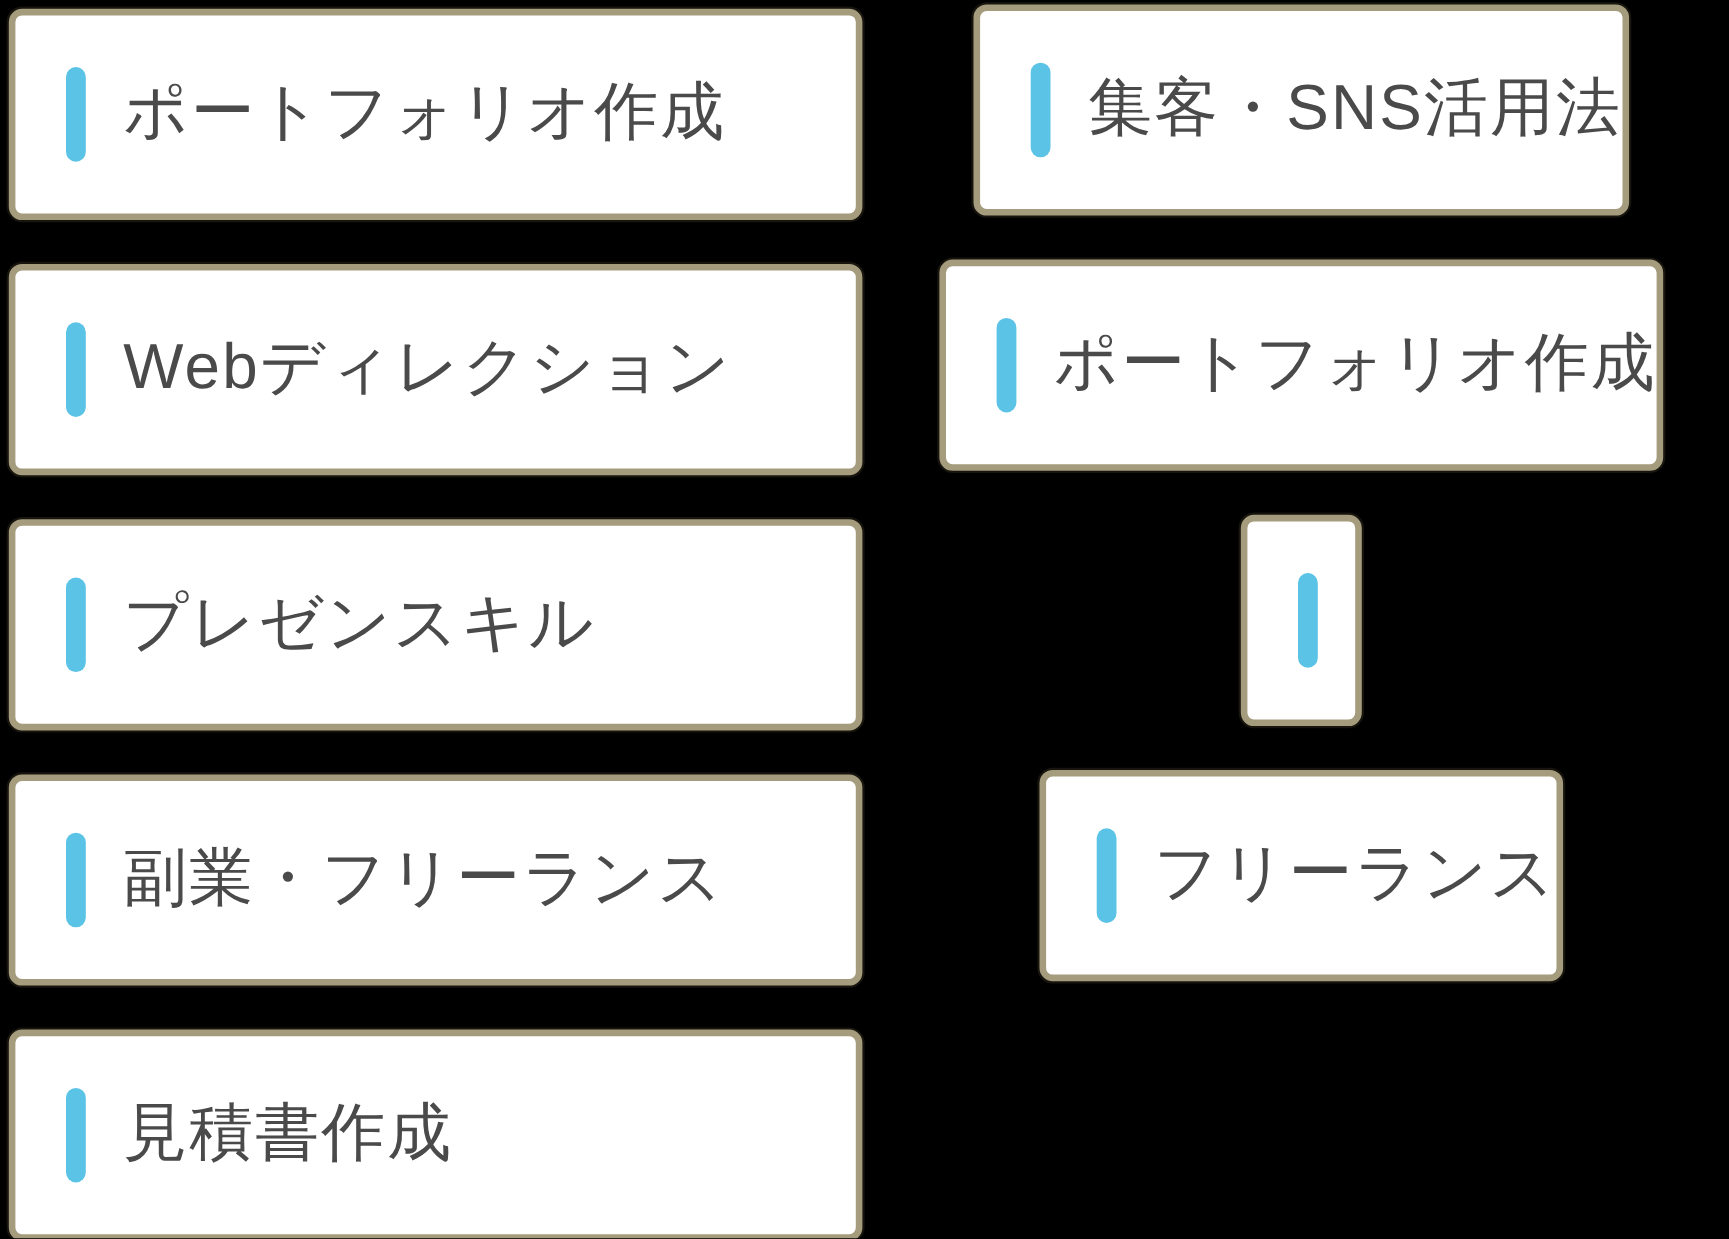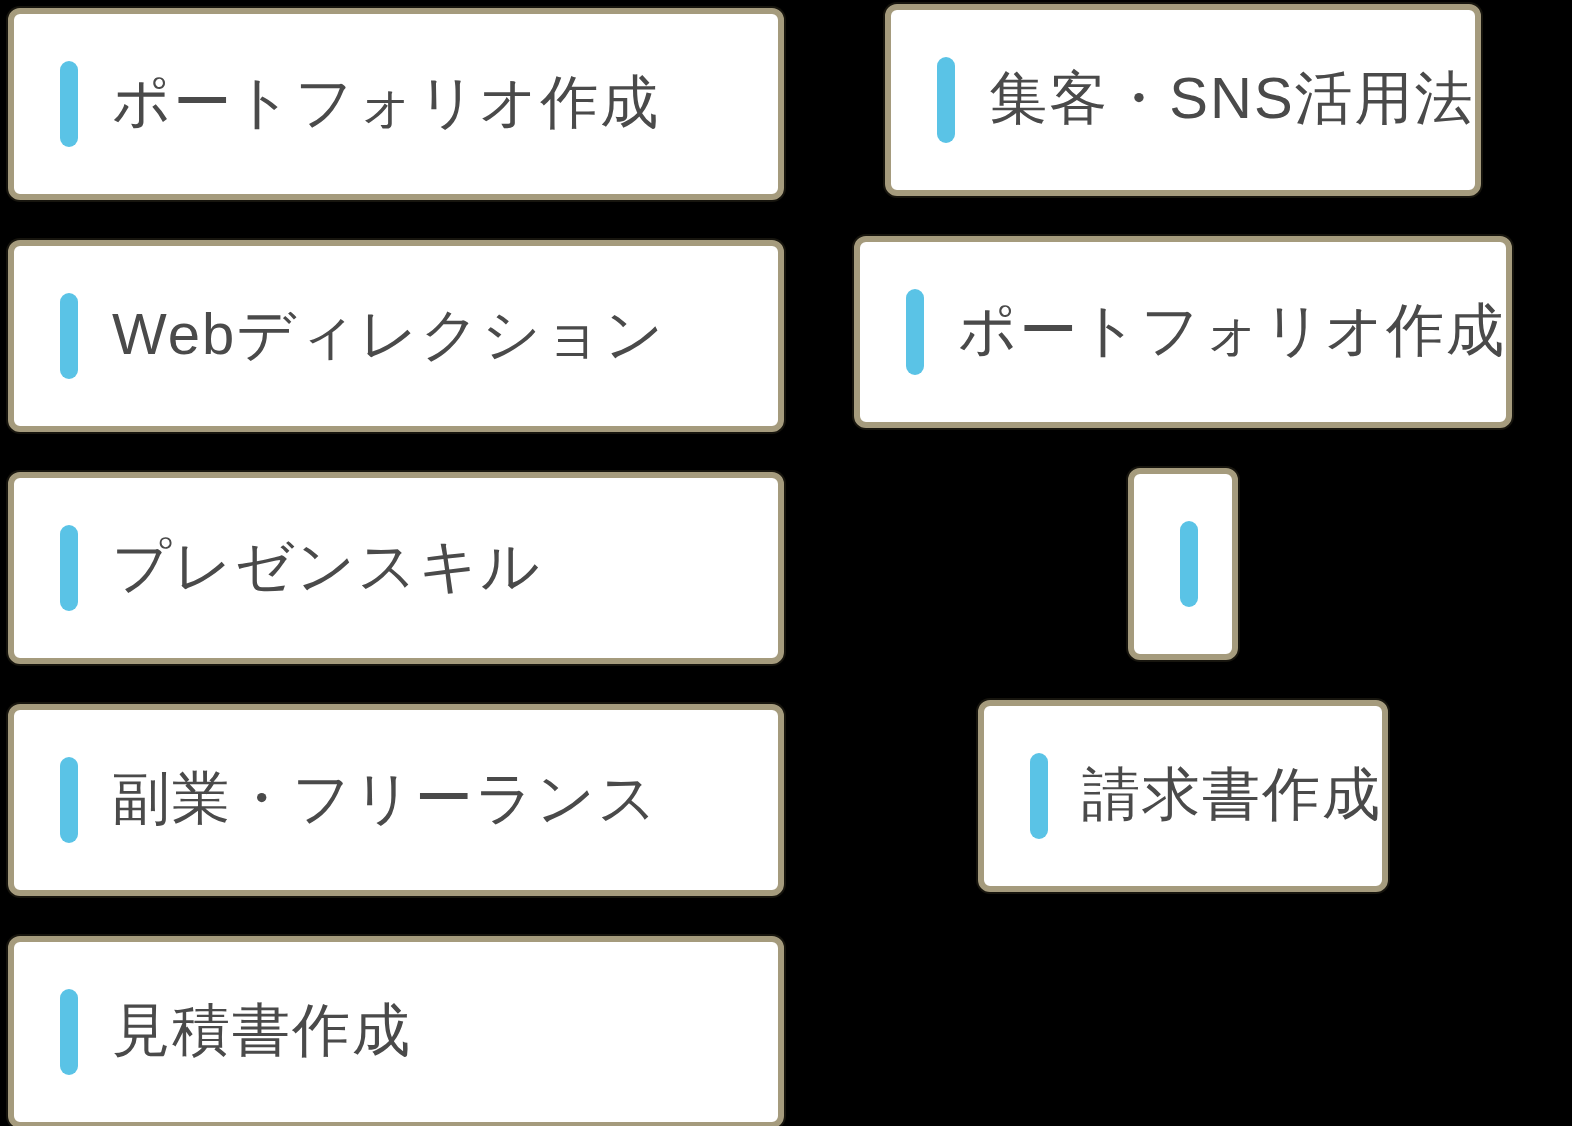--- a/index.html
+++ b/index.html
@@ -94,17 +94,17 @@
     </div>
     <div class="card">
       <span class="accent-bar"></span>
       <span class="label">ポートフォリオ作成</span>
     </div>
     <div class="card">
       <span class="accent-bar"></span>
     </div>
     <div class="card">
       <span class="accent-bar"></span>
-      <span class="label">請求書作成</span>
+      <span class="label">フリーランス</span>
     </div>
   </div>
 
 </div>
 
 </body></html>

